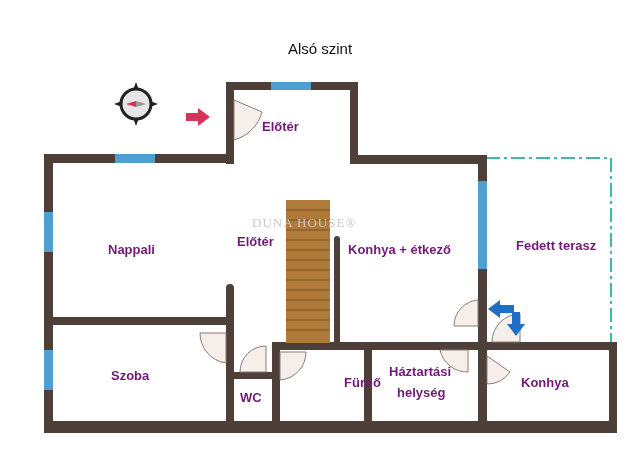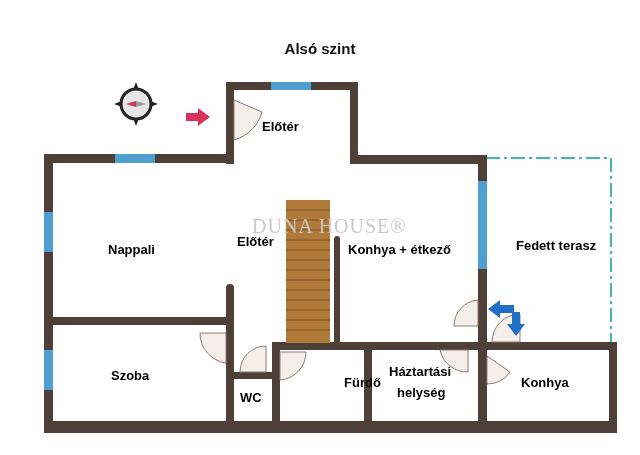--- a/index.html
+++ b/index.html
@@ -1,20 +1,20 @@
 <!DOCTYPE html>
 <html><head>
 <meta charset="utf-8">
 <style>
   html, body { margin:0; padding:0; background:#ffffff; }
   body { width:640px; height:455px; position:relative; overflow:hidden; font-family:"Liberation Sans", sans-serif; }
   #plan { position:absolute; left:0; top:0; width:640px; height:455px; }
-  .title { position:absolute; left:0; width:640px; top:40px; text-align:center; font-weight:bold; font-size:15px; color:#111; }
-  .label { position:absolute; font-weight:bold; font-size:13px; color:#000000; text-align:center; line-height:22px; white-space:nowrap; }
-  .watermark { position:absolute; left:252px; top:215px; font-family:"Liberation Serif", serif; font-size:20px; color:#c9c9c9; letter-spacing:1px; }
+  .title { position:absolute; left:0; width:640px; top:40px; text-align:center; font-weight:normal; font-size:15px; color:#111; }
+  .label { position:absolute; font-weight:bold; font-size:13px; color:#701a75; text-align:center; line-height:22px; white-space:nowrap; }
+  .watermark { position:absolute; left:252px; top:215px; font-family:"Liberation Serif", serif; font-size:13px; color:#c9c9c9; letter-spacing:1px; }
 </style>
 </head>
 <body>
 
 <svg id="plan" viewBox="0 0 640 455" xmlns="http://www.w3.org/2000/svg">
 
   <g fill="none" stroke="#3fb8a6" stroke-width="2" stroke-dasharray="14,4,3,4">
     <polyline points="486,158 611,158 611,342"></polyline>
   </g>
 

